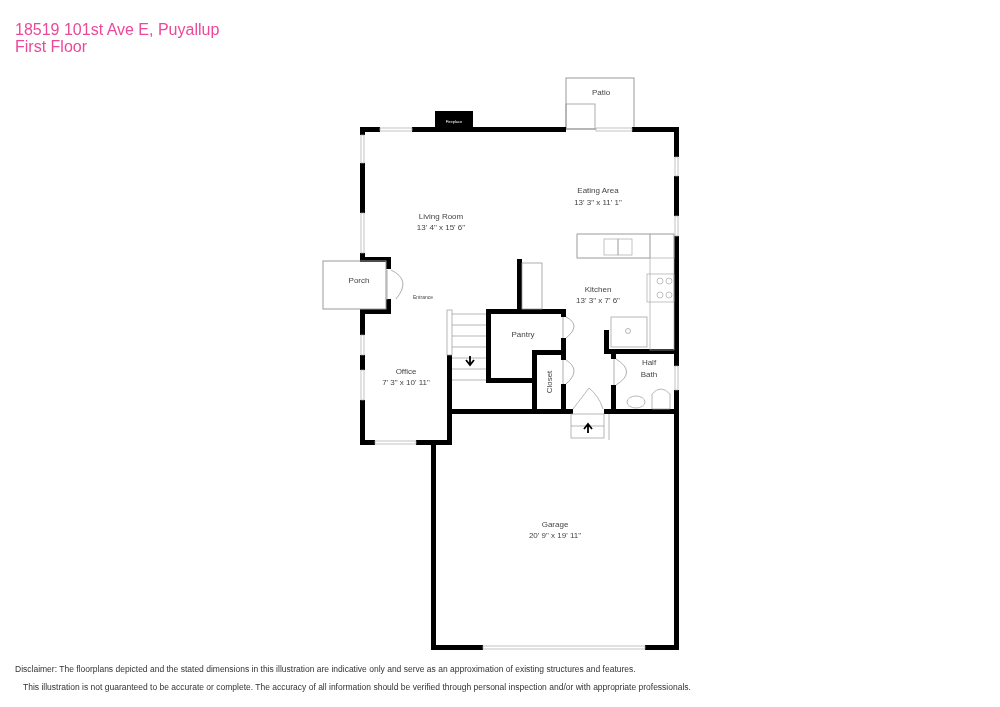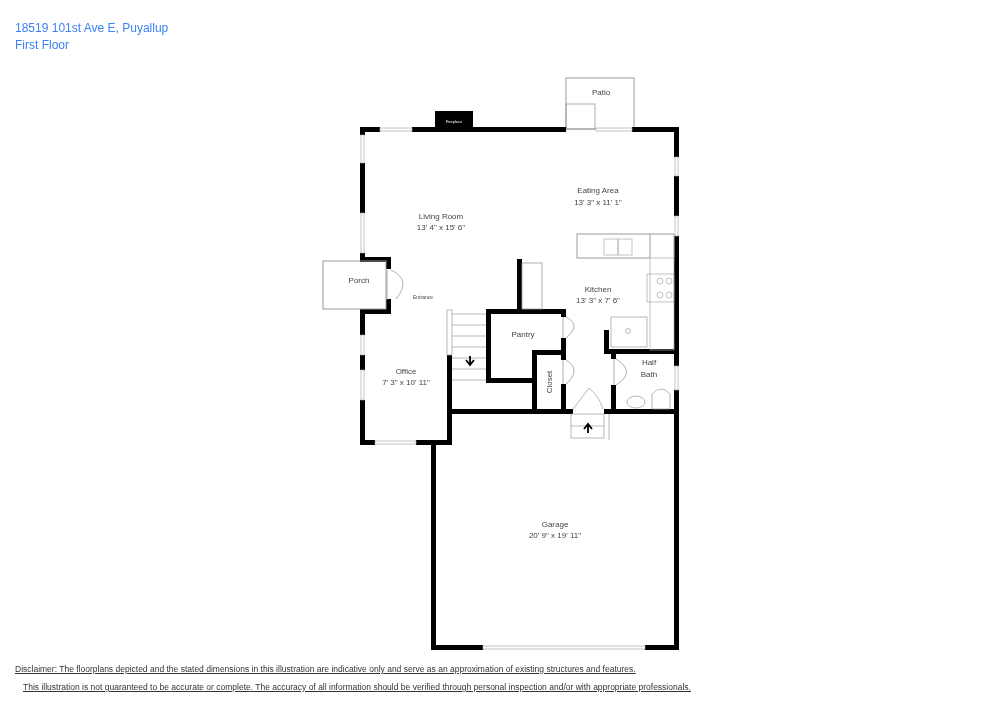--- a/index.html
+++ b/index.html
@@ -1,18 +1,18 @@
 <!DOCTYPE html>
 <html><head>
 <meta charset="utf-8">
 <style>
   html, body { margin:0; padding:0; background:#ffffff; }
   body { width:1000px; height:707px; position:relative; overflow:hidden; font-family:"Liberation Sans", sans-serif; color:#333; }
-  .hdr { position:absolute; left:15px; font-size:12px; color:#3b82f6; }
-  .disc { position:absolute; left:15px; font-size:8.5px; color:#333; white-space:nowrap;text-decoration:underline; }
+  .hdr { position:absolute; left:15px; font-size:16px; color:#ec4899; }
+  .disc { position:absolute; left:15px; font-size:8.5px; color:#333; white-space:nowrap; }
   svg { position:absolute; left:0; top:0; }
   .lbl { font-family:"Liberation Sans", sans-serif; fill:#444; text-anchor:middle; }
 </style>
 </head>
 <body>
 
 <div class="hdr" style="top:21px;">18519 101st Ave E, Puyallup</div>
 <div class="hdr" style="top:38px;">First Floor</div>
 
 <svg width="1000" height="707" viewBox="0 0 1000 707">

